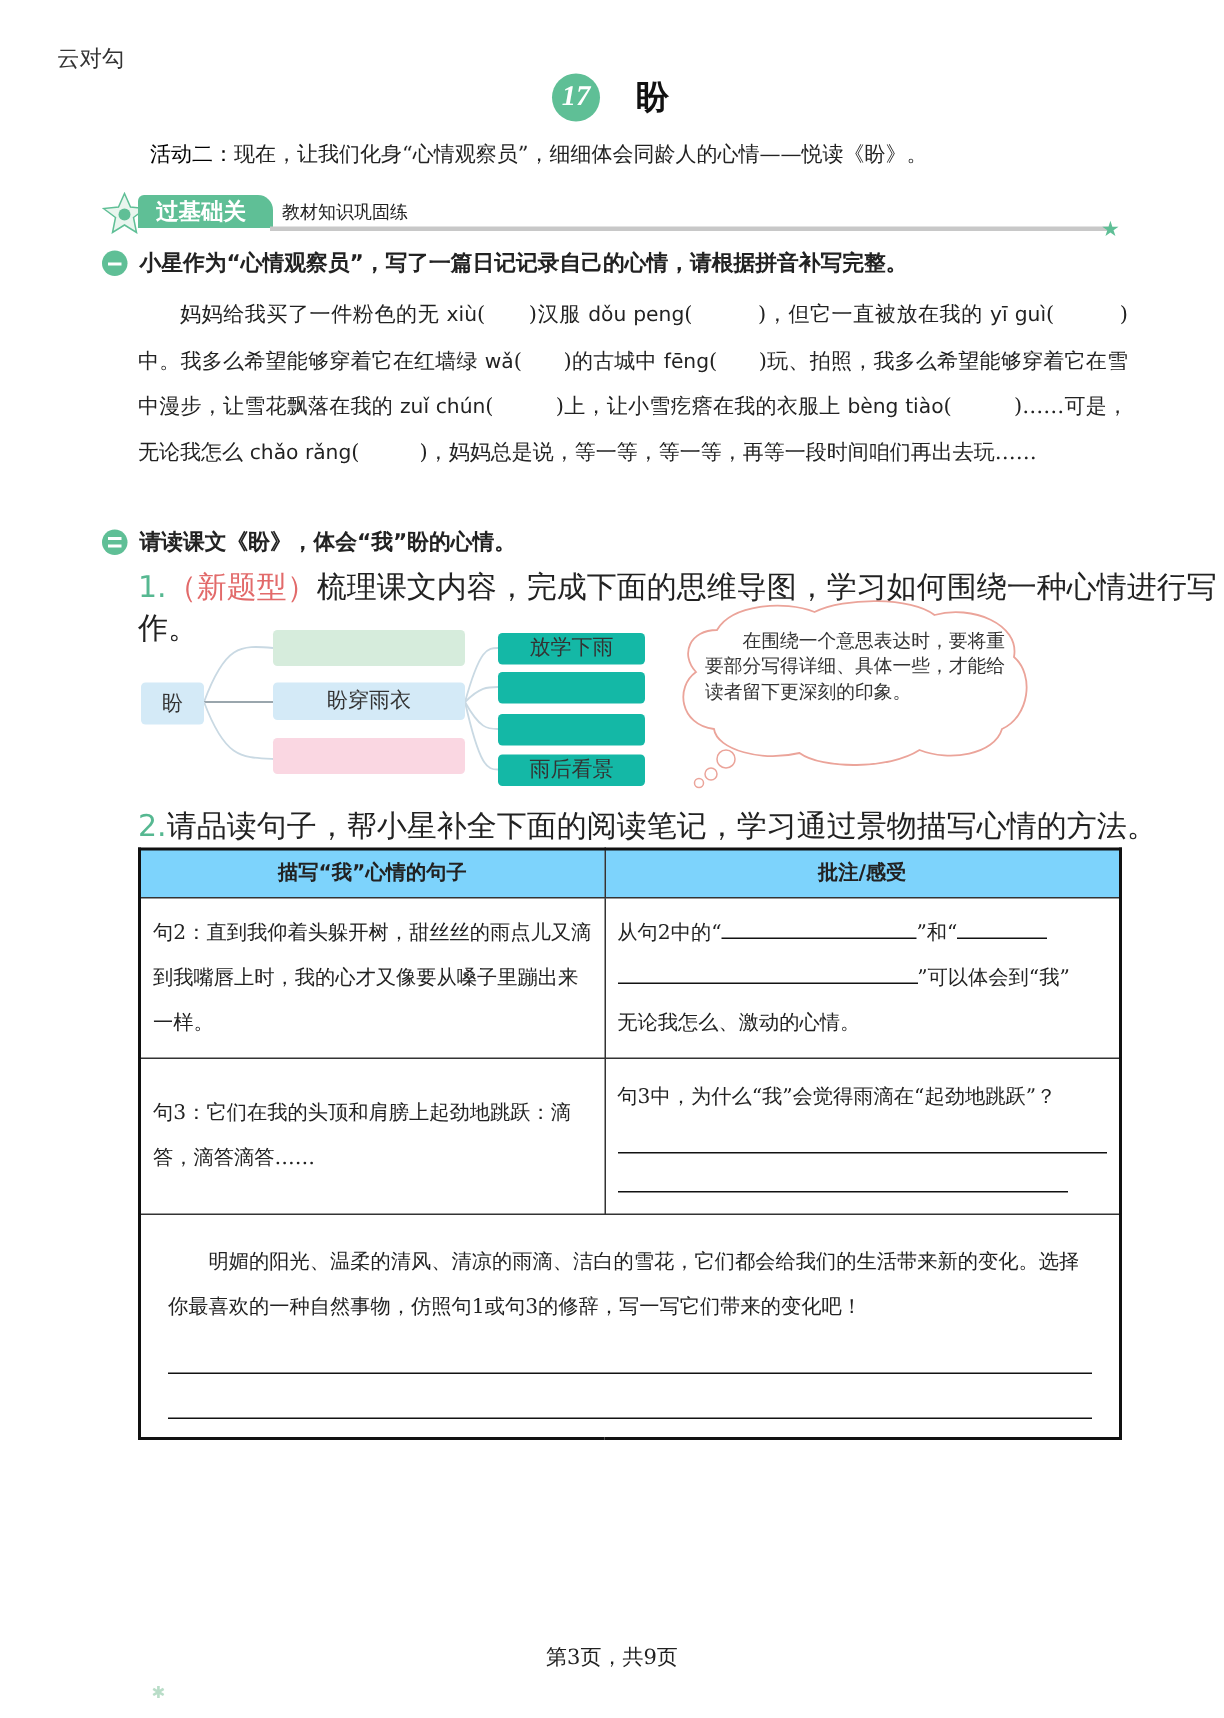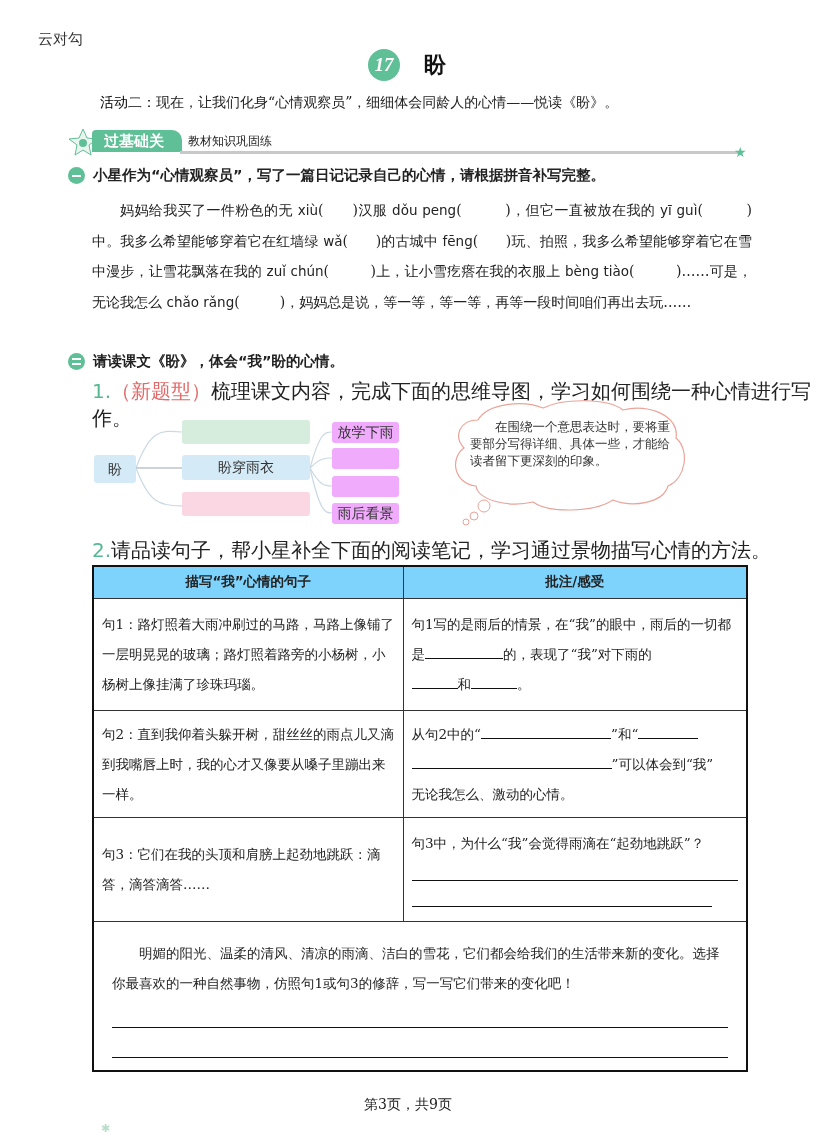--- a/index.html
+++ b/index.html
@@ -33,21 +33,21 @@
   .sub-q { left: 92px; font-size: 20px; }
   .sub-q .num { color: #56b891; font-family: "DejaVu Sans", sans-serif; }
   .sub-q .new { color: #e26a6a; }
 
   
   .mm-box { position: absolute; border-radius: 3px; font-size: 14px; text-align: center; color: #333; }
   .mm-root { left: 94px; top: 455px; width: 42px; height: 28px; line-height: 28px; background: #d4eaf7; }
   .mm-green { left: 182px; top: 420px; width: 128px; height: 24px; background: #d6ecdc; }
   .mm-mid { left: 182px; top: 455px; width: 128px; height: 25px; line-height: 25px; background: #d4eaf7; }
   .mm-pink { left: 182px; top: 492px; width: 128px; height: 24px; background: #fad7e2; }
-  .mm-leaf { left: 332px; width: 67px; height: 21px; line-height: 21px; background: #f0abfc; }
+  .mm-leaf { left: 332px; width: 98px; height: 21px; line-height: 21px; background: #14b8a6; }
 
   .bubble-text { left: 470px; top: 418px; width: 200px; font-size: 12.5px; line-height: 17px; color: #333; }
 
   
   table.notes { position: absolute; left: 92px; top: 565px; width: 656px; border-collapse: collapse; border: 2px solid #111; font-size: 13.5px; }
   table.notes th { background: #7dd3fc; height: 32px; font-weight: bold; font-family: "DejaVu Sans", sans-serif; font-size: 13.5px; border: 1px solid #333; }
   table.notes td { border: 1px solid #333; vertical-align: middle; padding: 8px 8px; line-height: 30px; }
   .blank { display: inline-block; border-bottom: 1px solid #111; height: 18px; vertical-align: baseline; }
   .line-full { border-bottom: 1px solid #111; height: 26px; }
 
@@ -130,27 +130,20 @@
 <table class="notes">
   <colgroup>
       <col style="width:310px">
       <col>
     </colgroup>
   <tbody>
       <tr>
     <th>描写“我”心情的句子</th>
     <th>批注/感受</th>
   </tr>
-  <tr style="height:112px;">
-    <td>句1：路灯照着大雨冲刷过的马路，马路上像铺了一层明晃晃的玻璃；路灯照着路旁的小杨树，小杨树上像挂满了珍珠玛瑙。</td>
-    <td>
-      <span>句1写的是雨后的情景，在“我”的眼中，雨后的一切都是</span><span class="blank" style="width:78px;"></span><span>的，表现了“我”对下雨的</span><br>
-      <span class="blank" style="width:46px;"></span><span>和</span><span class="blank" style="width:46px;"></span><span>。</span>
-    </td>
-  </tr>
   <tr style="height:104px;padding-left:17px;">
     <td>句2：直到我仰着头躲开树，甜丝丝的雨点儿又滴到我嘴唇上时，我的心才又像要从嗓子里蹦出来一样。</td>
     <td>
       <span>从句2中的“</span><span class="blank" style="width:130px;"></span><span>”和“</span><span class="blank" style="width:60px;"></span><br>
       <span class="blank" style="width:200px;"></span><span>”可以体会到“我”</span><br>
       <span>无论我怎么、激动的心情。</span>
     </td>
   </tr>
   <tr style="height:104px;">
     <td>句3：它们在我的头顶和肩膀上起劲地跳跃：滴答，滴答滴答……</td>

